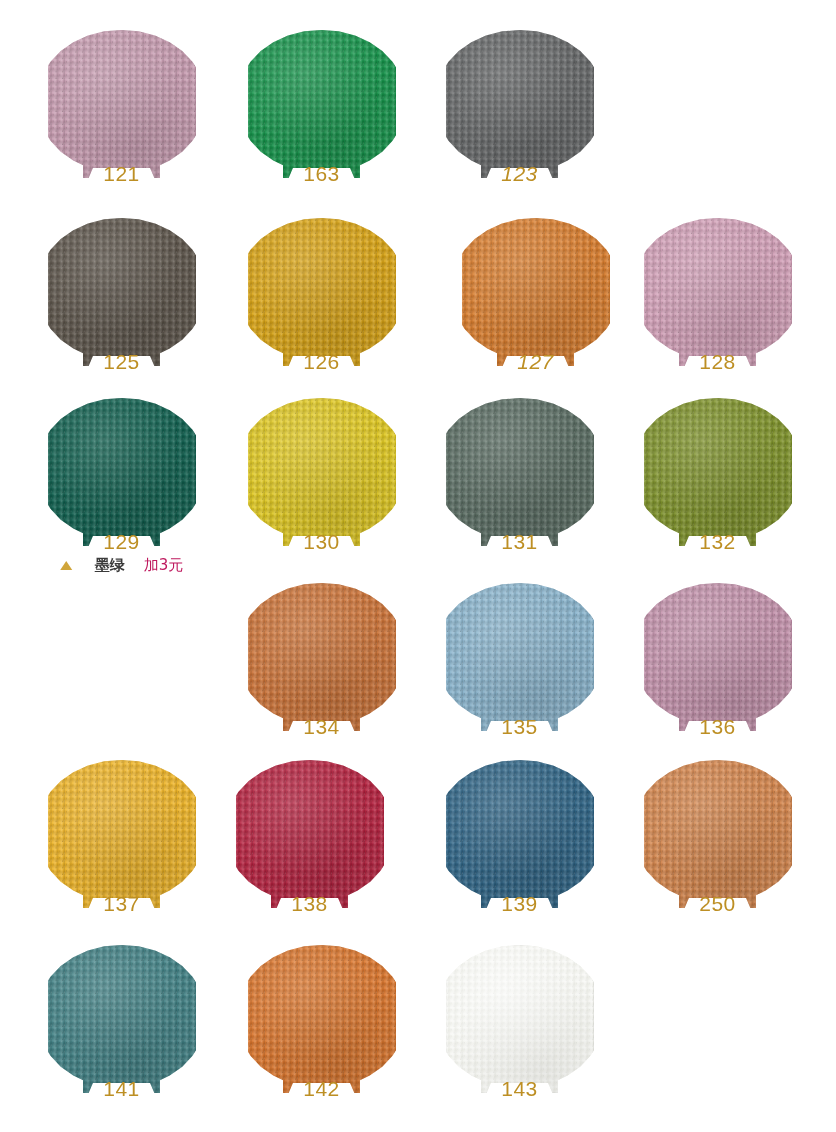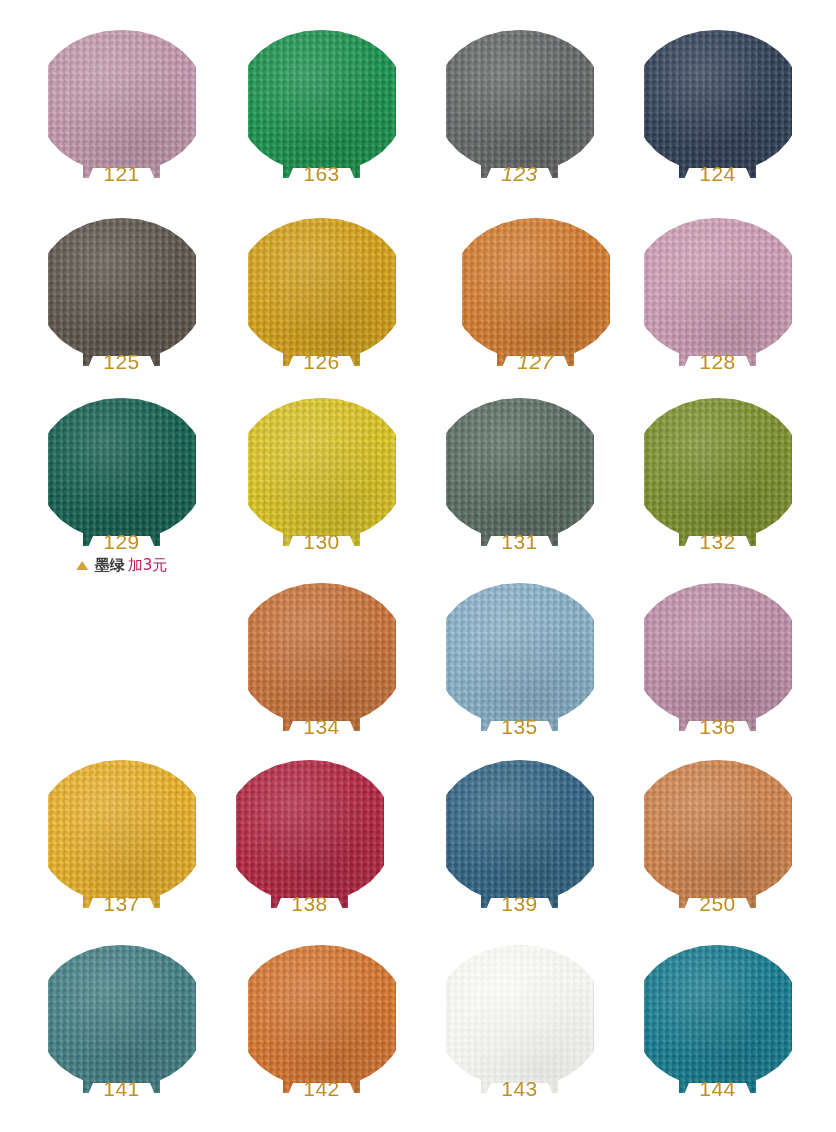--- a/index.html
+++ b/index.html
@@ -159,21 +159,21 @@
   }
 
   
   .surcharge-note {
     position: absolute;
     left: 50%;
     transform: translateX(-50%);
     top: 160px;
     display: flex;
     align-items: center;
-    gap: 7px;
+    gap: 23px;
     white-space: nowrap;
     line-height: 1;
   }
   .note-triangle {
     width: 0;
     height: 0;
     border-left: 6px solid transparent;
     border-right: 6px solid transparent;
     border-bottom: 9px solid #d0a53a;
     flex: 0 0 auto;
@@ -200,24 +200,20 @@
       <div class="swatch-disc" style="background-color: rgb(199, 155, 176);"></div>
       <div class="swatch-code">121</div>
     </div>
     <div class="swatch-cell" style="position: absolute; left: 222px; top: 30px;">
       <div class="swatch-disc" style="background-color: rgb(19, 147, 73);"></div>
       <div class="swatch-code">163</div>
     </div>
     <div class="swatch-cell" style="position: absolute; left: 420px; top: 30px; font-style: italic;">
       <div class="swatch-disc" style="background-color: rgb(100, 102, 103);"></div>
       <div class="swatch-code">123</div>
-    </div>
-    <div class="swatch-cell" style="position: absolute; left: 618px; top: 30px;">
-      <div class="swatch-disc" style="background-color: rgb(44, 60, 85);"></div>
-      <div class="swatch-code">124</div>
     </div>
     <div class="swatch-cell" style="position: absolute; left: 22px; top: 218px;">
       <div class="swatch-disc" style="background-color: rgb(91, 83, 73);"></div>
       <div class="swatch-code">125</div>
     </div>
     <div class="swatch-cell" style="position: absolute; left: 222px; top: 218px;">
       <div class="swatch-disc" style="background-color: rgb(217, 163, 18);"></div>
       <div class="swatch-code">126</div>
     </div>
     <div class="swatch-cell" style="position: absolute; left: 436px; top: 218px; font-style: italic;">
@@ -282,17 +278,13 @@
       <div class="swatch-code">141</div>
     </div>
     <div class="swatch-cell" style="position: absolute; left: 222px; top: 945px;">
       <div class="swatch-disc" style="background-color: rgb(219, 117, 43);"></div>
       <div class="swatch-code">142</div>
     </div>
     <div class="swatch-cell" style="position: absolute; left: 420px; top: 945px;">
       <div class="swatch-disc light-swatch" style="background-color: rgb(244, 245, 240);"></div>
       <div class="swatch-code">143</div>
     </div>
-    <div class="swatch-cell" style="position: absolute; left: 618px; top: 945px;">
-      <div class="swatch-disc" style="background-color: rgb(15, 123, 144);"></div>
-      <div class="swatch-code">144</div>
-    </div>
   </div>
 
 </body></html>

